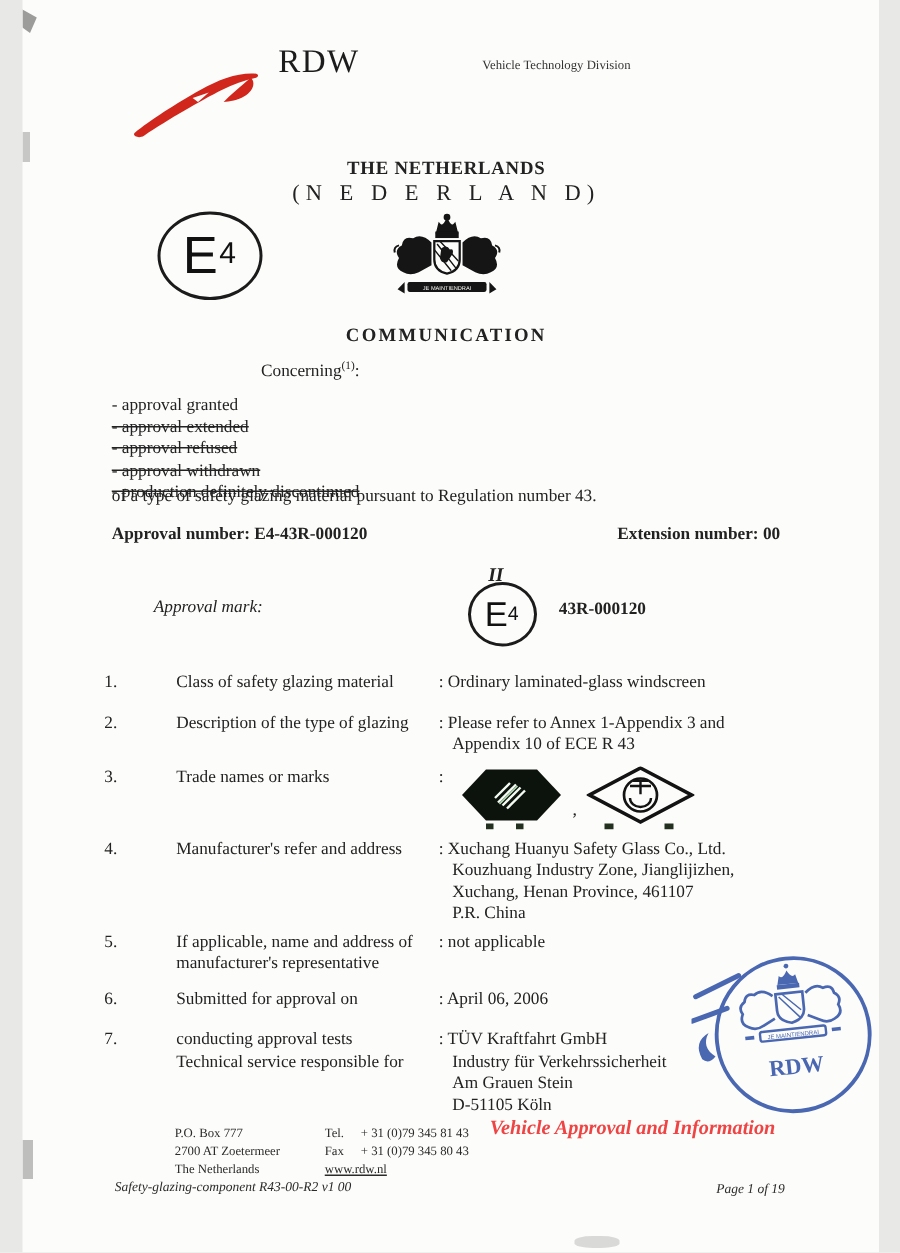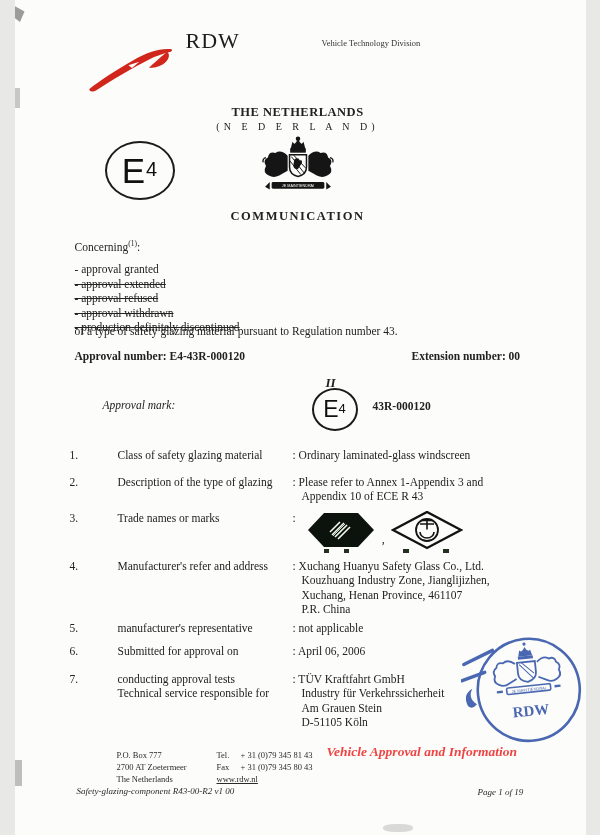--- a/index.html
+++ b/index.html
@@ -8,30 +8,30 @@
     background:#fcfcfa;overflow:hidden;
     font-family:"Liberation Serif", serif;color:#222;
   }
   .abs{position:absolute;}
   
   .brand{left:171px;top:28px;font-size:22px;letter-spacing:1px;font-weight:500;color:#1c1c1c;}
   .division{left:307px;top:38px;font-size:8.5px;color:#333;}
   
   .center-col{left:0;top:105px;width:566px;text-align:center;}
   .country{font-size:12.5px;font-weight:bold;letter-spacing:.5px;}
-  .country-native{font-size:10px;letter-spacing:4px;margin-top:1px;}
+  .country-native{font-size:15px;letter-spacing:4px;margin-top:1px;}
   .communication{font-size:12.5px;font-weight:bold;letter-spacing:1.5px;margin-top:6px;}
   
   .e-roundel{left:90px;top:141px;width:66px;height:55px;border:2.5px solid #1b1b1b;border-radius:50%;
     display:flex;align-items:center;justify-content:center;font-family:"Liberation Sans",sans-serif;}
   .e-roundel .big{font-size:35px;line-height:1;color:#111;}
   .e-roundel .small{font-size:20px;line-height:1;color:#111;margin-left:1px;transform:translateY(-2px);}
   
   .concerning{left:60px;top:237px;font-size:11.5px;line-height:14.5px;}
-  .concerning .head{margin-bottom:8px;}
+  .concerning .head{margin-bottom:8px;text-align:right;}
   sup{font-size:7.5px;}
   .struck{text-decoration:line-through;}
   .subject{left:60px;top:325px;font-size:11.5px;}
   
   .appr-num{left:60px;top:350px;font-size:11.5px;font-weight:bold;text-align:center;}
   .ext-num{left:397px;top:350px;font-size:11.5px;font-weight:bold;}
   .mark-label{left:60px;top:399px;font-size:11.5px;font-style:italic;margin-left:28px;}
   .mark-class{left:311px;top:375px;font-size:13px;font-weight:bold;font-style:italic;}
   .mark-roundel{left:297px;top:388px;width:42px;height:39px;border:2px solid #1b1b1b;border-radius:50%;
     display:flex;align-items:center;justify-content:center;font-family:"Liberation Sans",sans-serif;}
@@ -199,20 +199,21 @@
         <div>: Xuchang Huanyu Safety Glass Co., Ltd.</div>
         <div class="cont">Kouzhuang Industry Zone, Jianglijizhen,</div>
         <div class="cont">Xuchang, Henan Province, 461107</div>
         <div class="cont">P.R. China</div>
       </div>
     </div>
 
     <div class="item-row mb9">
       <div>5.</div>
       <div>
+        <div>If applicable, name and address of</div>
         <div>manufacturer's representative</div>
       </div>
       <div class="val">
           <div>: not applicable</div>
         </div>
     </div>
 
     <div class="item-row mb13">
       <div>6.</div>
       <div>Submitted for approval on</div>

